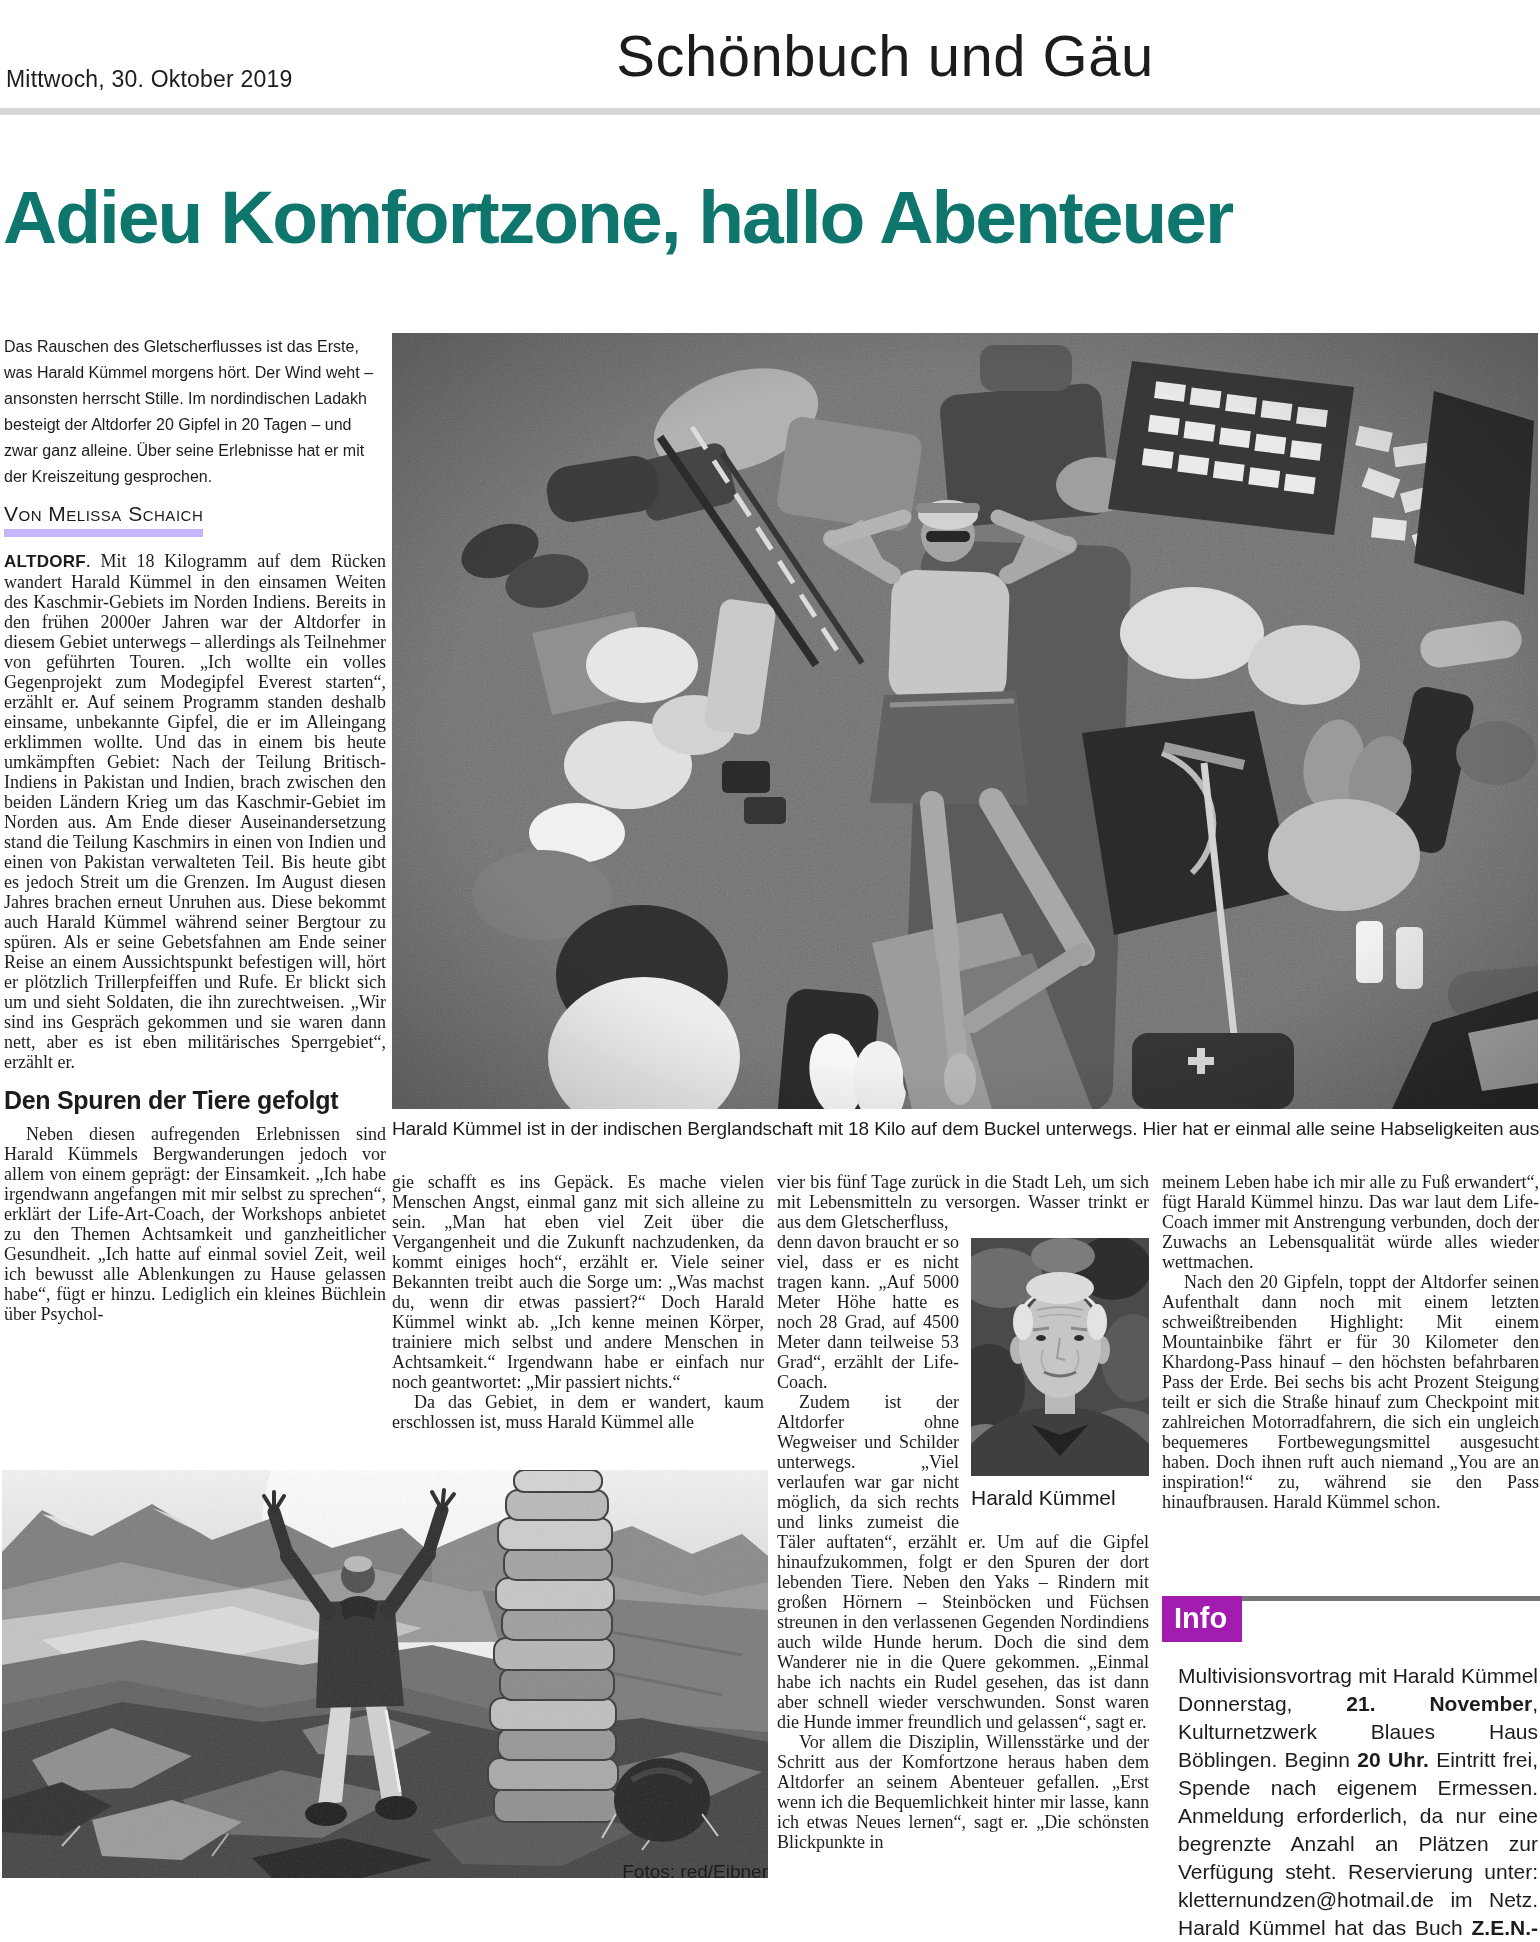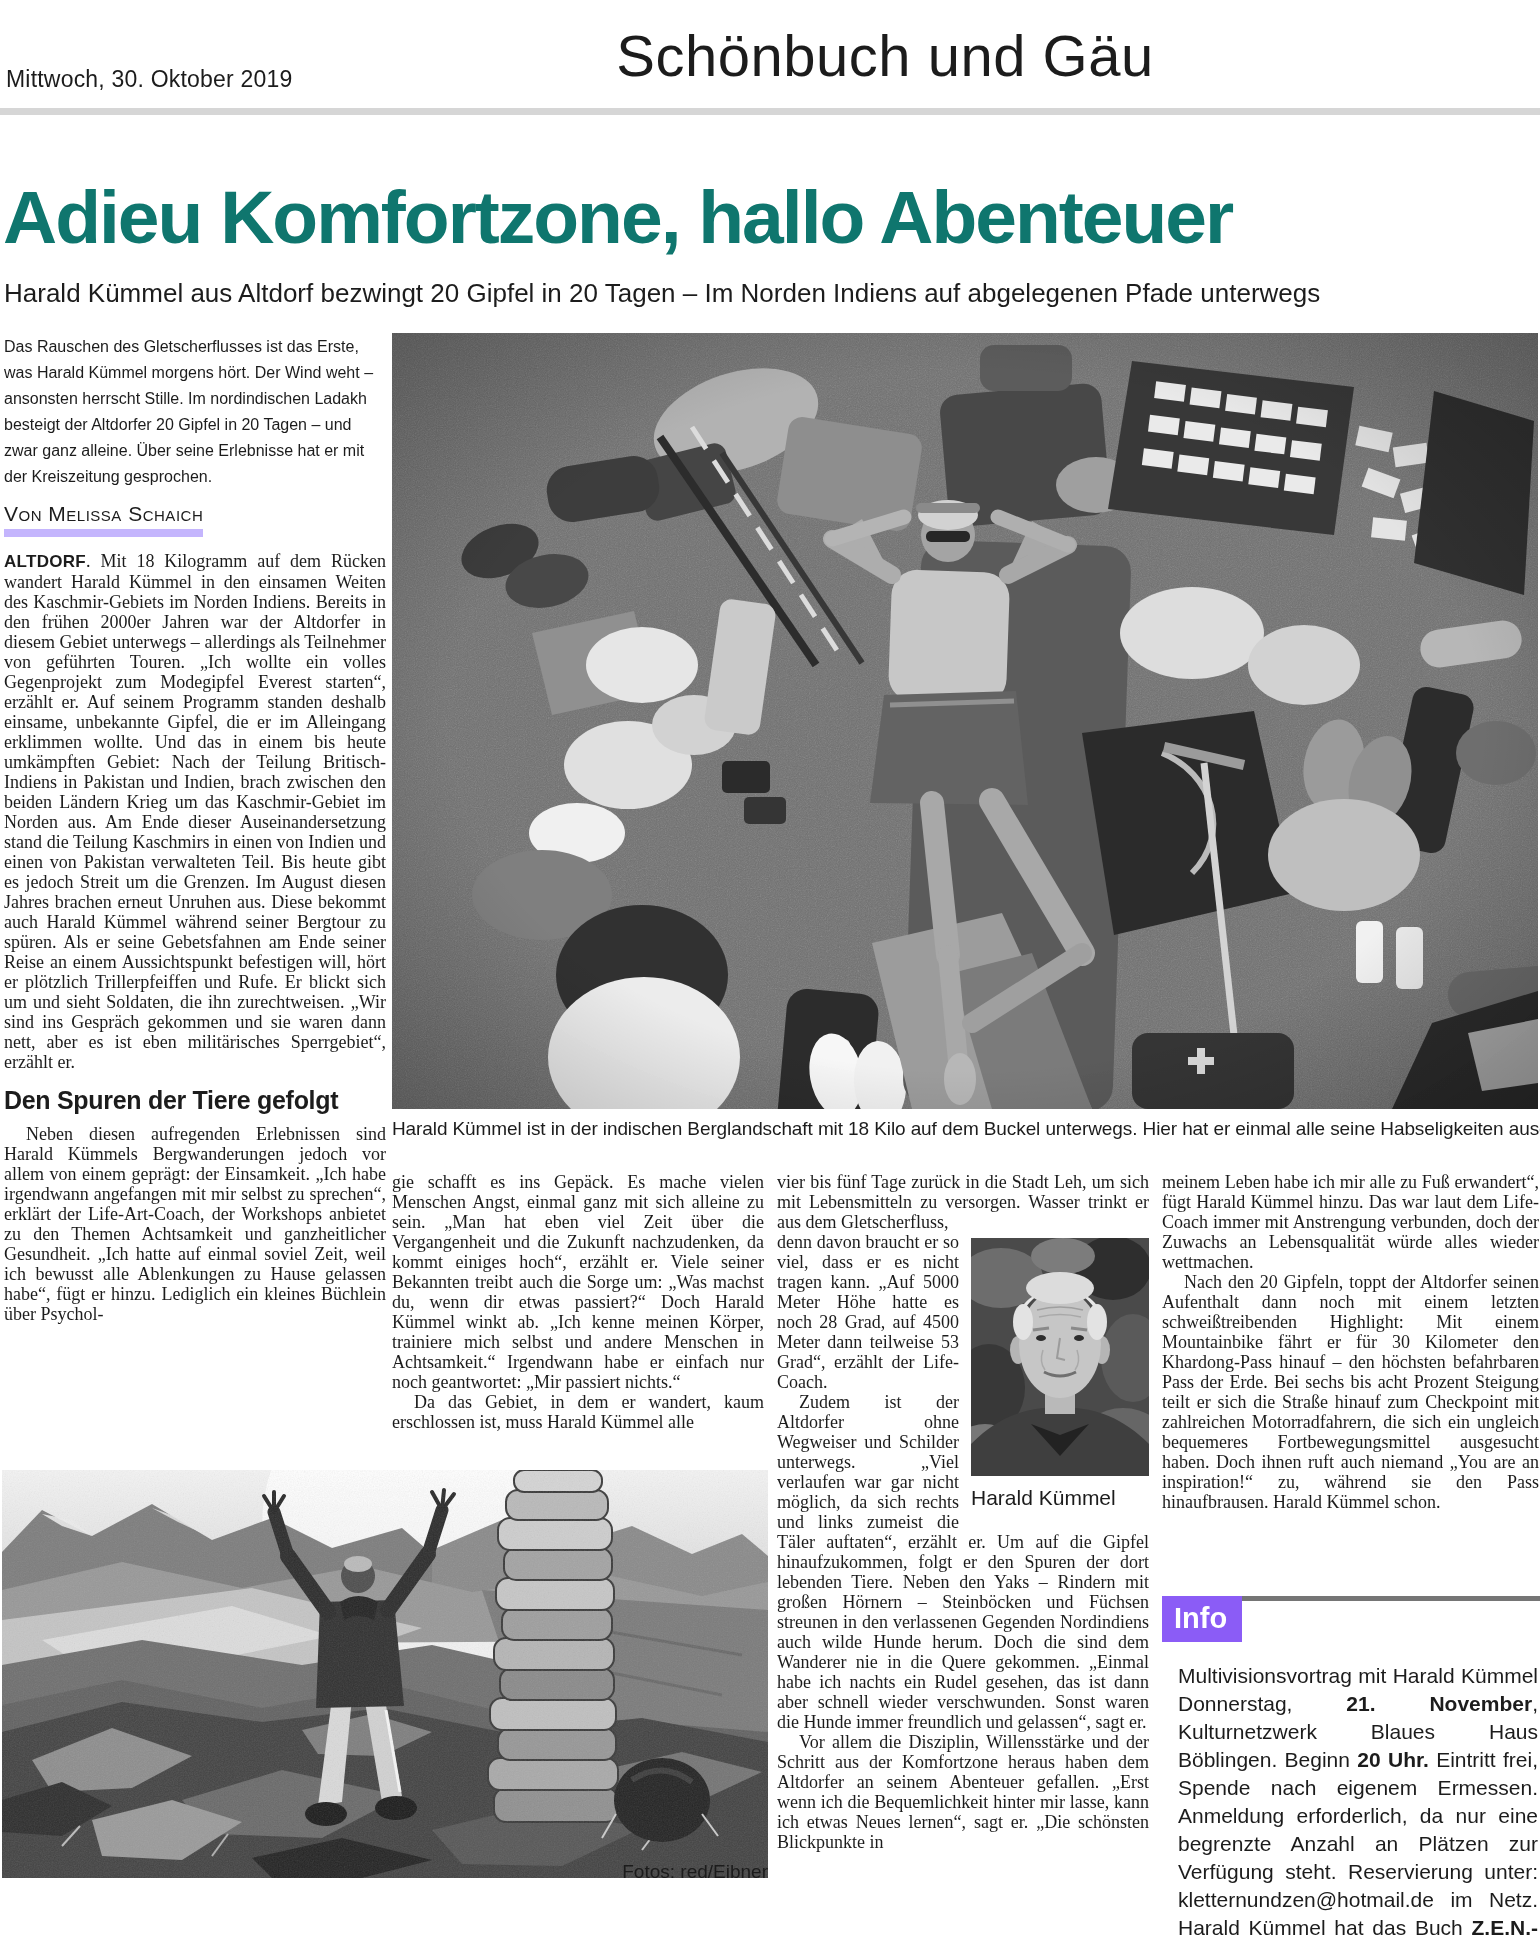--- a/index.html
+++ b/index.html
@@ -60,37 +60,36 @@
   .bottom-caption{position:absolute;left:2px;top:1886px;width:766px;
                   font-family:"Liberation Sans",sans-serif;font-size:19px;line-height:27px;
                   text-align:left;}
   .credit{position:absolute;right:0;bottom:1px;font-family:"Liberation Sans",sans-serif;
           font-size:19px;}
 
   
   .info-box{position:absolute;left:1162px;top:1596px;width:378px;}
   .info-header{position:relative;height:48px;}
   .info-topline{position:absolute;left:0;top:0;width:100%;height:5px;background:#757575;}
-  .info-badge{position:absolute;left:0;top:0;background:#8b5cf6;color:#fff;
+  .info-badge{position:absolute;left:0;top:0;background:#a21caf;color:#fff;
               font-family:"Liberation Sans",sans-serif;font-weight:bold;font-size:29px;
               line-height:44px;padding:0 15px 2px 12px;}
   .info-body{font-family:"Liberation Sans",sans-serif;font-size:21px;line-height:28px;
              text-align:justify;margin:18px 2px 0 16px;}
 </style>
 </head>
 <body>
 
 <div class="page">
 
   <div class="date-line">Mittwoch, 30. Oktober 2019</div>
   <div class="section-title">Schönbuch und Gäu</div>
   <div class="top-rule"></div>
 
   <h1 class="headline">Adieu Komfortzone, hallo Abenteuer</h1>
-  <div class="subheadline">Harald Kümmel aus Altdorf bezwingt 20 Gipfel in 20 Tagen – Im Norden Indiens auf abgelegenen Pfade unterwegs</div>
 
   <div class="col col1">
     <p class="lead">Das Rauschen des Gletscherflusses ist das Erste, was Harald Kümmel morgens hört. Der Wind weht – ansonsten herrscht Stille. Im nordindischen Ladakh besteigt der Altdorfer 20 Gipfel in 20 Tagen – und zwar ganz alleine. Über seine Erlebnisse hat er mit der Kreiszeitung gesprochen.</p>
     <div>
       <span class="byline">Von Melissa Schaich</span>
     </div>
     <p class="body"><span class="dateline">ALTDORF</span><span>. Mit 18 Kilogramm auf dem Rücken wandert Harald Kümmel in den einsamen Weiten des Kaschmir-Gebiets im Norden Indiens. Bereits in den frühen 2000er Jahren war der Altdorfer in diesem Gebiet unterwegs – allerdings als Teilnehmer von geführten Touren. „Ich wollte ein volles Gegenprojekt zum Modegipfel Everest starten“, erzählt er. Auf seinem Programm standen deshalb einsame, unbekannte Gipfel, die er im Alleingang erklimmen wollte. Und das in einem bis heute umkämpften Gebiet: Nach der Teilung Britisch-Indiens in Pakistan und Indien, brach zwischen den beiden Ländern Krieg um das Kaschmir-Gebiet im Norden aus. Am Ende dieser Auseinandersetzung stand die Teilung Kaschmirs in einen von Indien und einen von Pakistan verwalteten Teil. Bis heute gibt es jedoch Streit um die Grenzen. Im August diesen Jahres brachen erneut Unruhen aus. Diese bekommt auch Harald Kümmel während seiner Bergtour zu spüren. Als er seine Gebetsfahnen am Ende seiner Reise an einem Aussichtspunkt befestigen will, hört er plötzlich Trillerpfeiffen und Rufe. Er blickt sich um und sieht Soldaten, die ihn zurechtweisen. „Wir sind ins Gespräch gekommen und sie waren dann nett, aber es ist eben militärisches Sperrgebiet“, erzählt er.</span></p>
     <h3 class="crosshead">Den Spuren der Tiere gefolgt</h3>
     <p class="body indent">Neben diesen aufregenden Erlebnissen sind Harald Kümmels Bergwanderungen jedoch vor allem von einem geprägt: der Einsamkeit. „Ich habe irgendwann angefangen mit mir selbst zu sprechen“, erklärt der Life-Art-Coach, der Workshops anbietet zu den Themen Achtsamkeit und ganzheitlicher Gesundheit. „Ich hatte auf einmal soviel Zeit, weil ich bewusst alle Ablenkungen zu Hause gelassen habe“, fügt er hinzu. Lediglich ein kleines Büchlein über Psychol-</p>
   </div>

